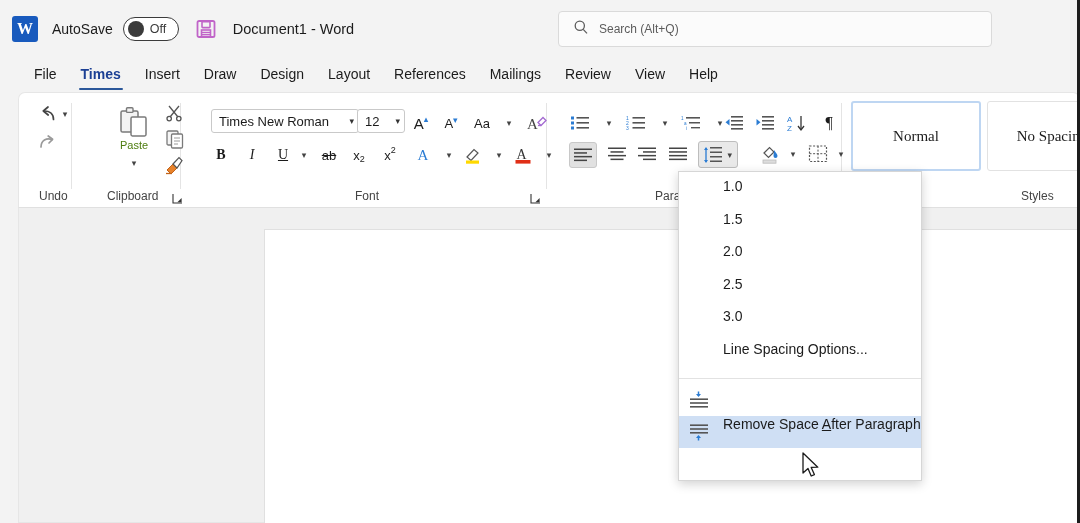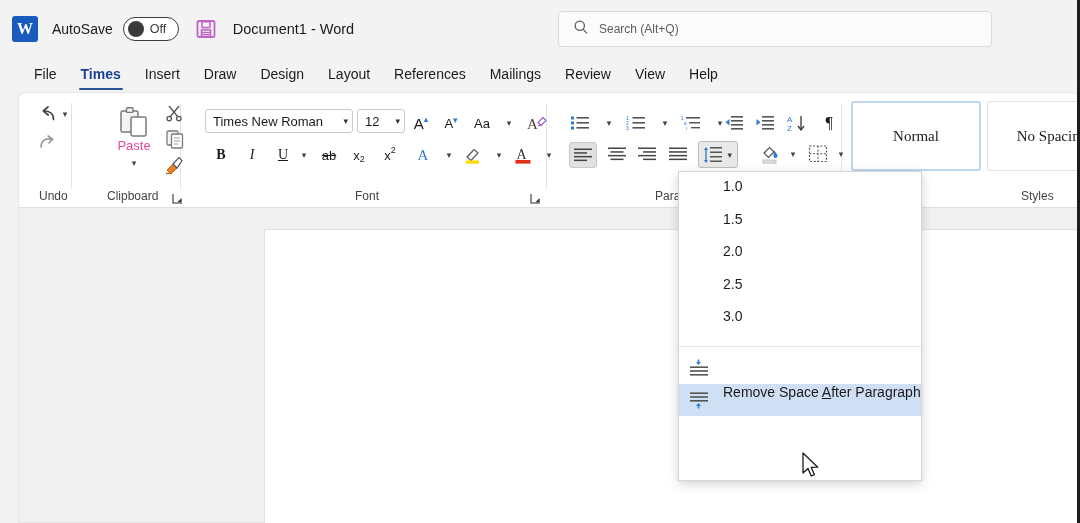--- a/index.html
+++ b/index.html
@@ -74,21 +74,21 @@
   .ribbon-inner{ position:absolute; inset:0; }
   .sep{ position:absolute; top:10px; width:1px; height:86px; background:#e4e4e4; }
   .grp-label{
     position:absolute; font-size:12px; color:#444; bottom:4px; white-space:nowrap;
   }
   .launcher{ position:absolute; bottom:4px; width:12px; height:12px; }
 
   .btn{ position:absolute; display:flex; align-items:center; justify-content:center; }
   .chev{ font-size:9px; color:#444; line-height:1; }
 
-  .icon-lbl{ font-size:13px; color:#ec4899; }
+  .icon-lbl{ font-size:11px; color:#4d7c0f; }
 
   
   .combo{
     position:absolute; border:1px solid #c9c9c9; background:#fff;
     border-radius:3px; height:24px; display:flex; align-items:center;
     padding:0 4px 0 7px; font-size:13px; color:#1b1b1b;
   }
   .combo .cval{ flex:1; white-space:nowrap; overflow:hidden; }
   .combo .cchev{ font-size:9px; color:#333; margin-left:4px; }
 
@@ -258,21 +258,21 @@
         </svg>
       </div>
       <div class="grp-label" style="left:88px;margin-top:24px;">Clipboard</div>
       <div class="launcher" style="left:152px;">
         <svg width="12" height="12" viewBox="0 0 12 12">
           <path d="M2 1 L2 10 L11 10" fill="none" stroke="#333" stroke-width="1.1"></path>
           <path d="M10.6 5 L10.6 9.2 L6.4 9.2 Z" fill="#333"></path>
         </svg>
       </div>
 
-      <div class="combo" style="left:186px; top:16px; width:148px;">
+      <div class="combo" style="left:192px; top:16px; width:148px;">
         <span class="cval">Times New Roman</span>
         <span class="cchev">▾</span>
       </div>
       <div class="combo" style="left:338px; top:16px; width:48px;">
         <span class="cval">12</span>
         <span class="cchev">▾</span>
       </div>
 
       <div class="tb" style="left:390px; top:18px;">
         <span style="font-size:15px;">A</span>
@@ -520,20 +520,23 @@
     </div>
     <div class="mi spacing">
       <span>2.0</span>
     </div>
     <div class="mi spacing">
       <span>2.5</span>
     </div>
     <div class="mi spacing">
       <span>3.0</span>
     </div>
+    <div class="mi spacing">
+      <span>Line Spacing Options...</span>
+    </div>
 
     <div class="msep"></div>
 
     <div class="mi" style="margin-top:5px;">
       <span class="mi-icon">
         <svg width="20" height="18" viewBox="0 0 20 18">
           <line x1="9.5" y1="0.5" x2="9.5" y2="5" stroke="#2b7cd3" stroke-width="1.5"></line>
           <path d="M7 3 L9.5 6 L12 3" fill="#2b7cd3"></path>
           <rect x="1" y="7.4" width="18" height="1.6" fill="#555"></rect>
           <rect x="1" y="11.2" width="18" height="1.6" fill="#555"></rect>

